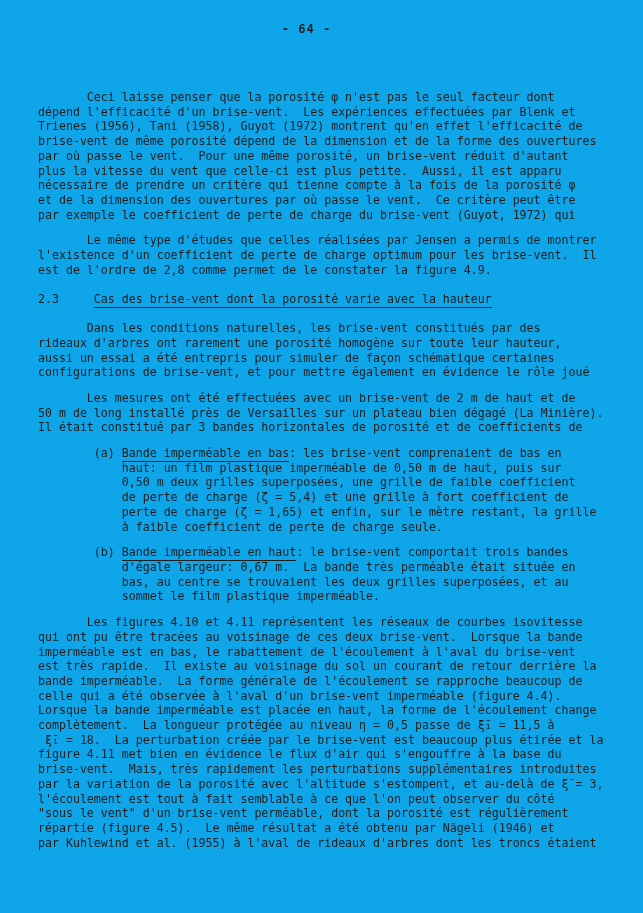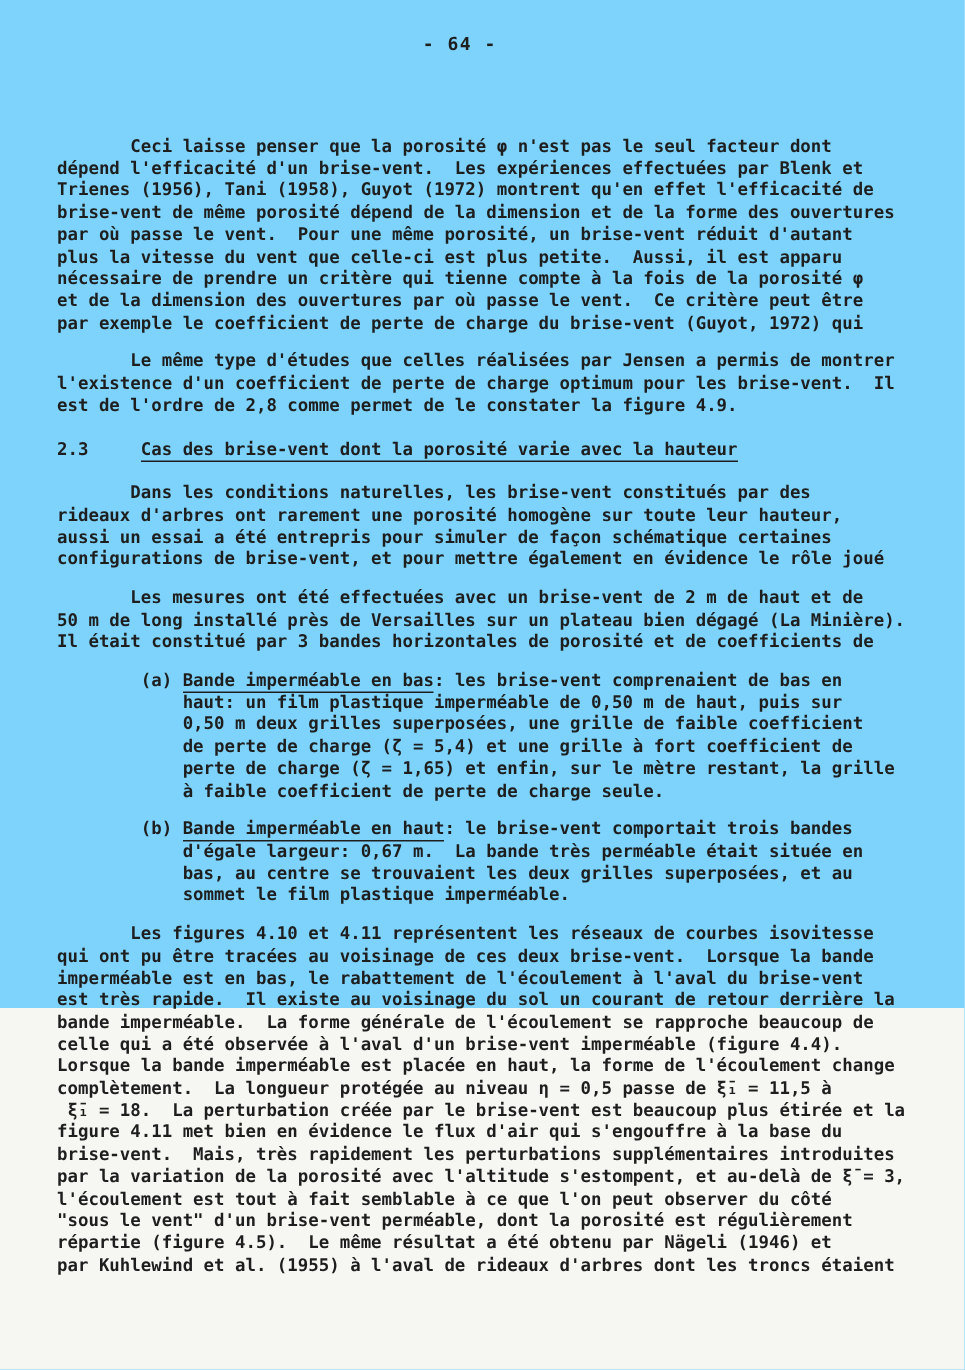--- a/index.html
+++ b/index.html
@@ -4,39 +4,39 @@
 <style>
   html,body{margin:0;padding:0;}
   body{
     width:643px;height:913px;
     background:#f6f6f3;
     overflow:hidden;
     font-family:"DejaVu Sans Mono","Liberation Mono",monospace;
   }
   .page{
     position:relative;
-    width:643px;height:672px;
-    background:#7dd3fc;
+    width:643px;height:913px;
+    background:#0ea5e9;
     color:#1e1e1e;
     box-sizing:border-box;
   }
   .page-number{
     position:absolute;
     top:22px;left:0;right:30px;
     text-align:center;
     font-size:12px;
     font-weight:bold;
     letter-spacing:1px;
   }
   .doc-body{
     position:absolute;
     top:90px;left:38px;right:14px;
     font-size:11.6px;
     line-height:14.7px;
-    font-weight:bold;
+    font-weight:normal;
   }
   .block{margin:0 0 0 0;}
   .block + .block{margin-top:11px;}
   .block.h{margin-top:15px;margin-bottom:14px;}
   .line{white-space:pre;}
   .u{
     text-decoration:none;
     border-bottom:1.2px solid #1e1e1e;
     padding-bottom:1px;
   }

